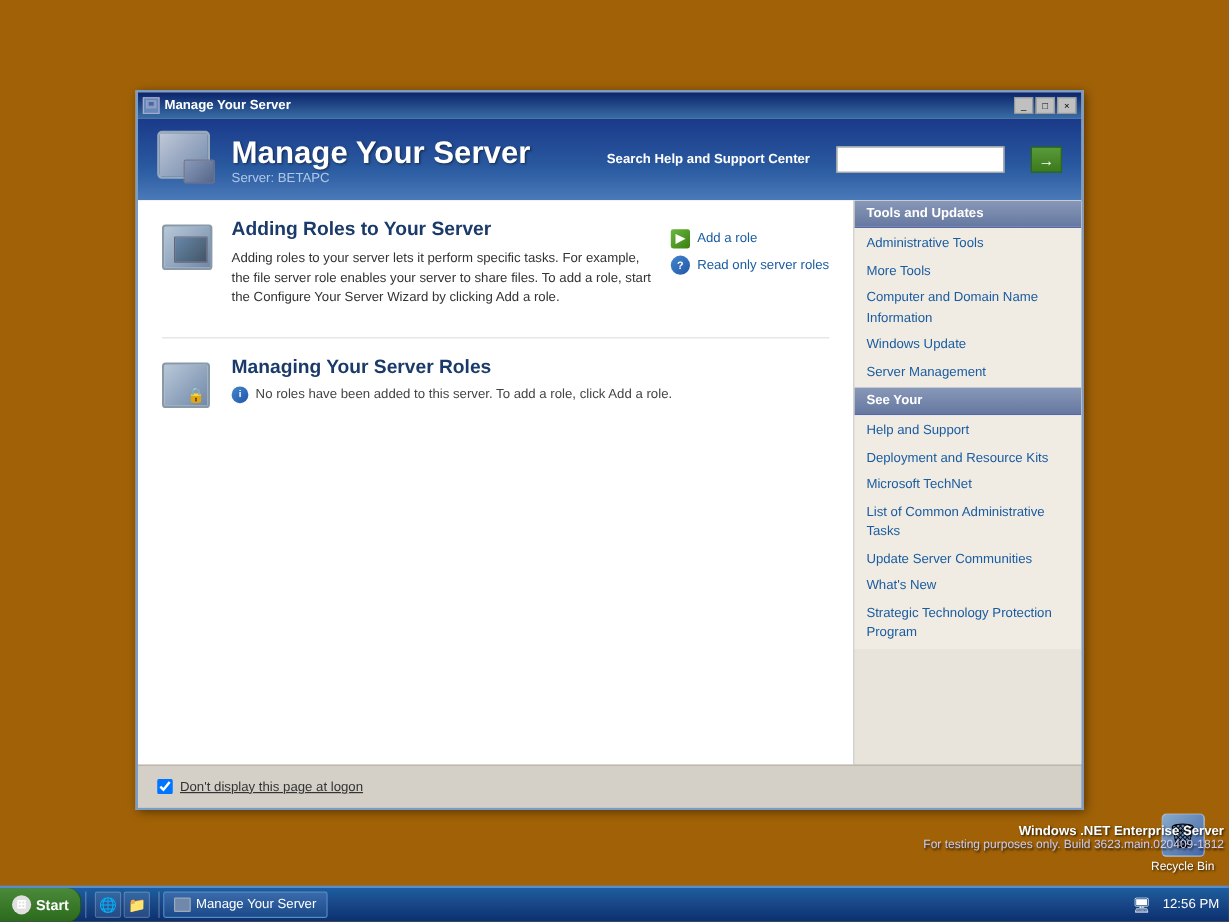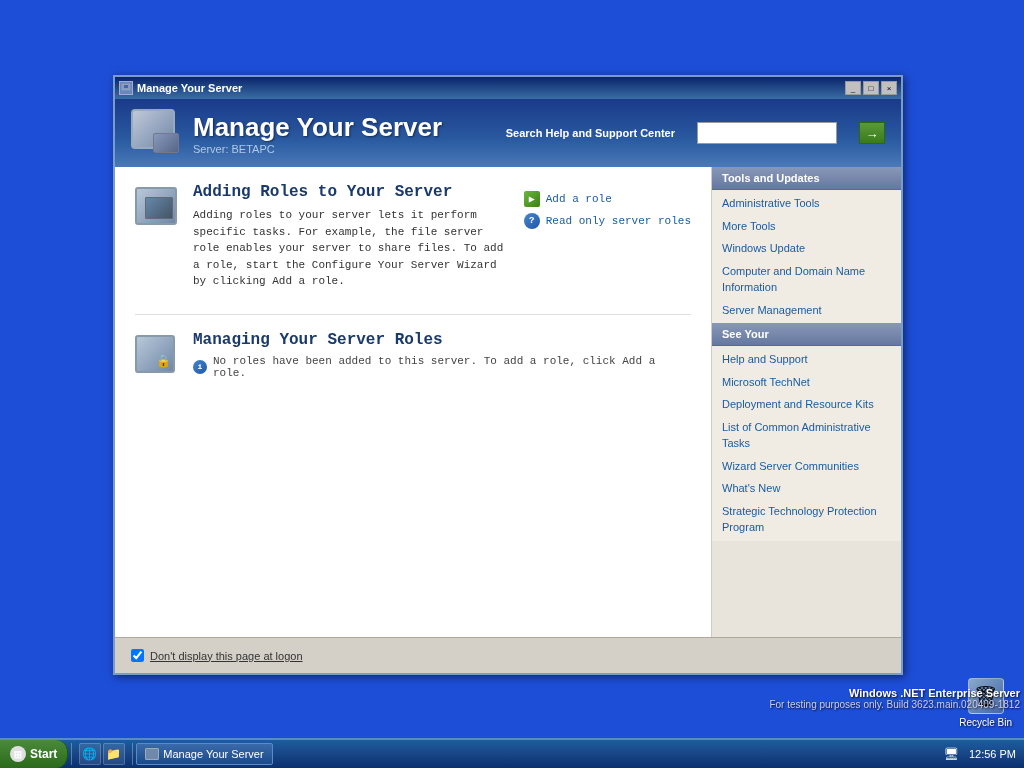--- a/index.html
+++ b/index.html
@@ -10,21 +10,21 @@
       font-family: 'Tahoma', 'Arial', sans-serif;
       font-size: 11px;
       overflow: hidden;
       position: relative;
     }
 
     
     .desktop {
       width: 1024px;
       height: 768px;
-      background: #1d4ed8;
+      background: #a16207;
       position: relative;
     }
 
     
     .window {
       position: absolute;
       top: 75px;
       left: 113px;
       width: 790px;
       height: 600px;
@@ -173,21 +173,20 @@
       height: calc(100% - 22px - 68px - 36px);
       background: white;
     }
 
     
     .main-content {
       flex: 1;
       padding: 16px 20px;
       background: white;
       overflow-y: auto;
-      font-family: Liberation Mono, monospace;
     }
 
     
     .section {
       display: flex;
       gap: 16px;
       padding-bottom: 16px;
       border-bottom: 1px solid #e0e0e0;
       margin-bottom: 16px;
     }
@@ -590,34 +589,34 @@
 
       </div>
 
       <div class="sidebar">
 
         <div class="sidebar-section">
           <div class="sidebar-header">Tools and Updates</div>
           <div class="sidebar-links">
             <a class="sidebar-link">Administrative Tools</a>
             <a class="sidebar-link">More Tools</a>
+            <a class="sidebar-link">Computer and Domain Name Information</a>
             <a class="sidebar-link">Windows Update</a>
-            <a class="sidebar-link">Computer and Domain Name Information</a>
             <a class="sidebar-link">Server Management</a>
           </div>
         </div>
 
         <div class="sidebar-section">
           <div class="sidebar-header">See Your</div>
           <div class="sidebar-links">
             <a class="sidebar-link">Help and Support</a>
+            <a class="sidebar-link">Deployment and Resource Kits</a>
             <a class="sidebar-link">Microsoft TechNet</a>
-            <a class="sidebar-link">Deployment and Resource Kits</a>
             <a class="sidebar-link">List of Common Administrative Tasks</a>
-            <a class="sidebar-link">Wizard Server Communities</a>
+            <a class="sidebar-link">Update Server Communities</a>
             <a class="sidebar-link">What's New</a>
             <a class="sidebar-link">Strategic Technology Protection Program</a>
           </div>
         </div>
 
       </div>
     </div>
 
     <div class="footer">
       <label class="footer-checkbox">

